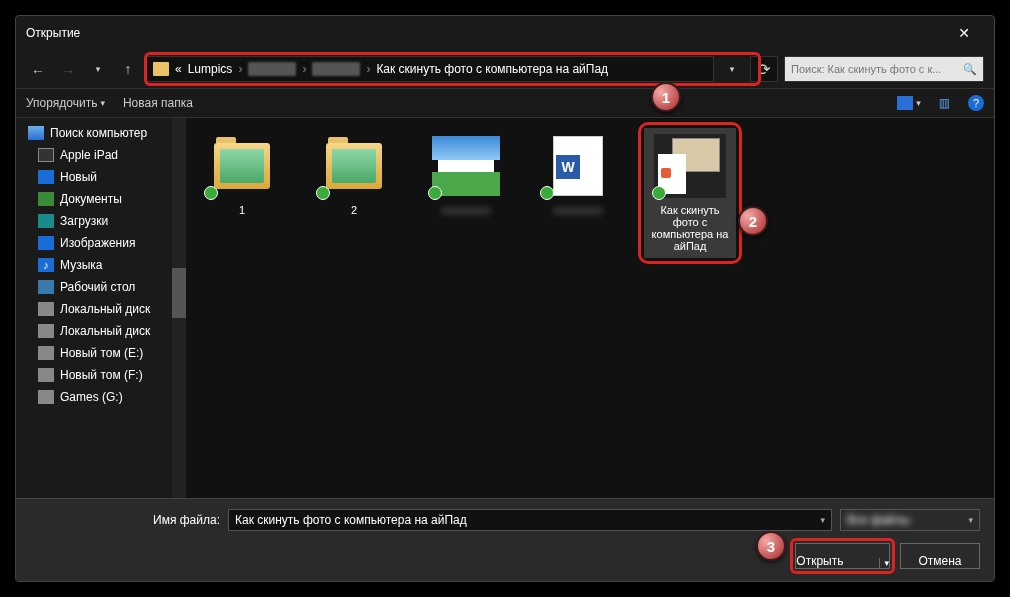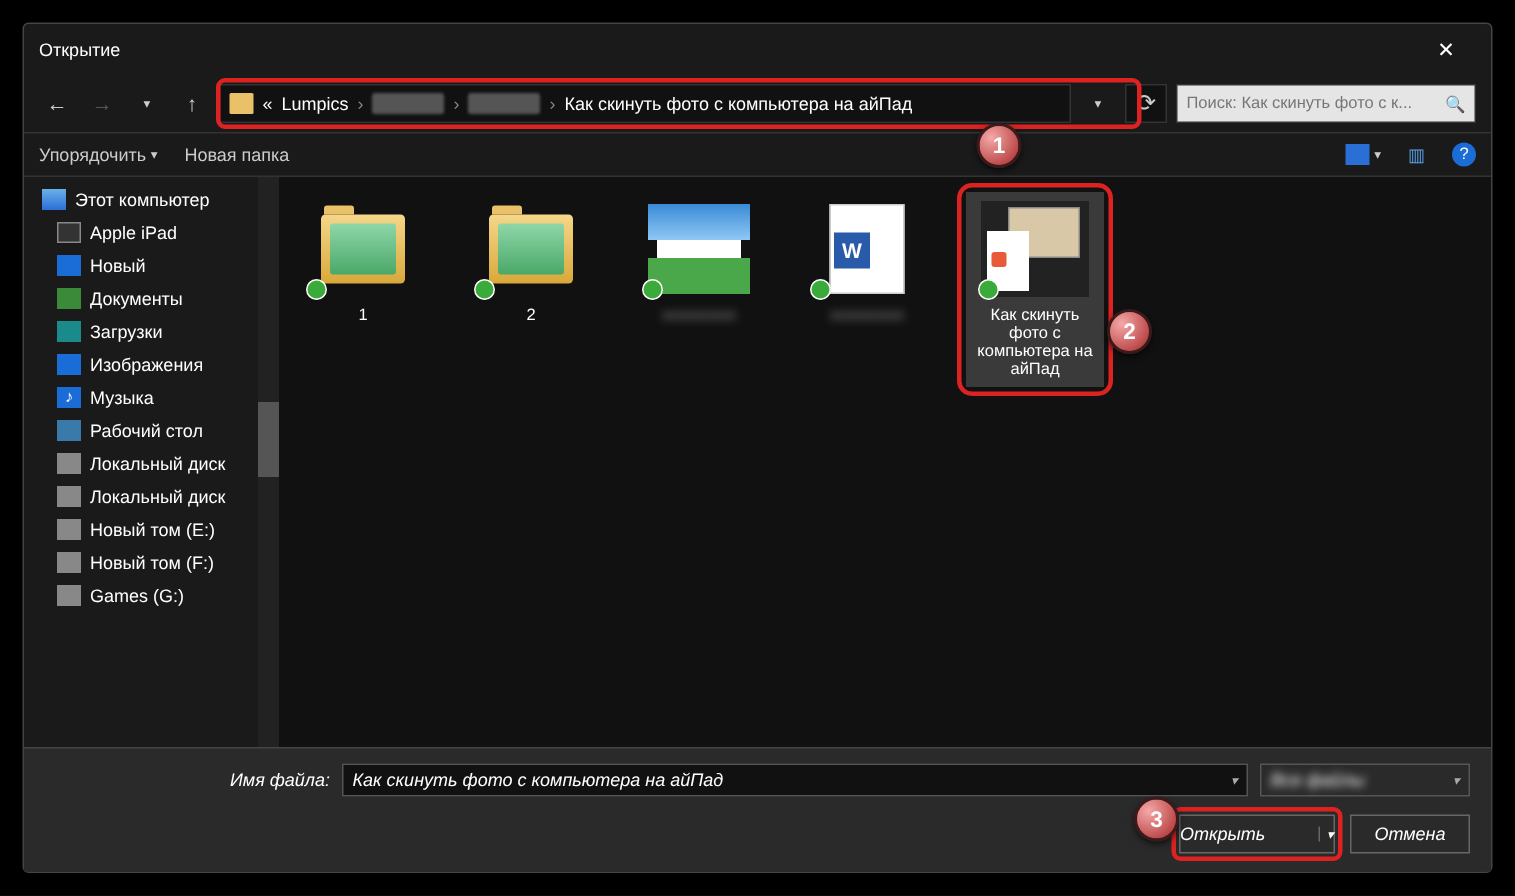--- a/index.html
+++ b/index.html
@@ -67,28 +67,28 @@
 .sel-thumb .img2 { position:absolute; left:4px; top:20px; width:28px; height:40px; background:#fff; }
 .sel-thumb .img2::after { content:""; position:absolute; left:3px; top:14px; width:10px; height:10px; background:#e85a3a; border-radius:2px; }
 .sync { position:absolute; left:-2px; bottom:-2px; width:14px; height:14px; border-radius:50%; background:#3aaa3a; border:1px solid #fff; }
 .lbl-blur { filter:blur(3px); color:#888; }
 .sel-hl { position:absolute; inset:-6px; border:3px solid #d22; border-radius:10px; pointer-events:none; }
 
 
 .callout { position:absolute; width:30px; height:30px; border-radius:50%; background:radial-gradient(circle at 30% 30%,#f5a8a8,#a82828); border:2px solid #3a1a1a; color:#fff; font-weight:bold; font-size:15px; display:flex; align-items:center; justify-content:center; box-shadow:0 2px 4px rgba(0,0,0,.6); z-index:50; pointer-events:none; }
 
 
-.footer { background:#2a2a2a; border-top:1px solid #444; padding:10px 14px 12px;font-style:italic; }
+.footer { background:#2a2a2a; border-top:1px solid #444; padding:10px 14px 12px; }
 .fn-row { display:flex; align-items:center; gap:8px; margin-bottom:12px; }
 .fn-label { color:#fff; font-size:12px; width:190px; text-align:right; }
 .fn-input { flex:1; height:22px; background:#111; border:1px solid #555; color:#fff; font-size:12px; padding:0 6px; display:flex; align-items:center; }
 .fn-type { width:140px; height:22px; background:#2a2a2a; border:1px solid #555; color:#fff; font-size:12px; padding:0 6px; display:flex; align-items:center; }
 .fn-type .blur { filter:blur(3px); flex:1; }
 .btn-row { display:flex; justify-content:flex-end; gap:10px; position:relative; }
-.btn { min-width:80px; height:26px; background:#2a2a2a; border:1px solid #666; color:#fff; font-size:12px; display:flex; align-items:center; justify-content:center; cursor:pointer;gap:32px; }
+.btn { min-width:80px; height:26px; background:#2a2a2a; border:1px solid #666; color:#fff; font-size:12px; display:flex; align-items:flex-end; justify-content:center; cursor:pointer;gap:32px; }
 .btn.primary { position:relative; }
 .btn-hl { position:absolute; inset:-6px; border:3px solid #d22; border-radius:6px; pointer-events:none; }
 .dd { font-size:9px; color:#aaa; margin-left:6px; }
 </style>
 </head>
 <body>
 
 <div class="dialog">
 
   <div class="titlebar">
@@ -139,21 +139,21 @@
         <span style="font-size:9px;">▾</span>
       </div>
     <div class="t-item" style="color:#5aa0e8;">▥</div>
     <div class="help">?</div>
   </div>
 
   <div class="main">
     <div class="sidebar">
       <div class="sb-item top">
           <span class="sb-ico ico-pc"></span>
-          <span>Этот компьютер</span>
+          <span>Поиск компьютер</span>
         </div>
       <div class="sb-item">
           <span class="sb-ico ico-dev"></span>
           <span>Apple iPad</span>
         </div>
       <div class="sb-item">
           <span class="sb-ico ico-vid"></span>
           <span>Новый</span>
         </div>
       <div class="sb-item">

